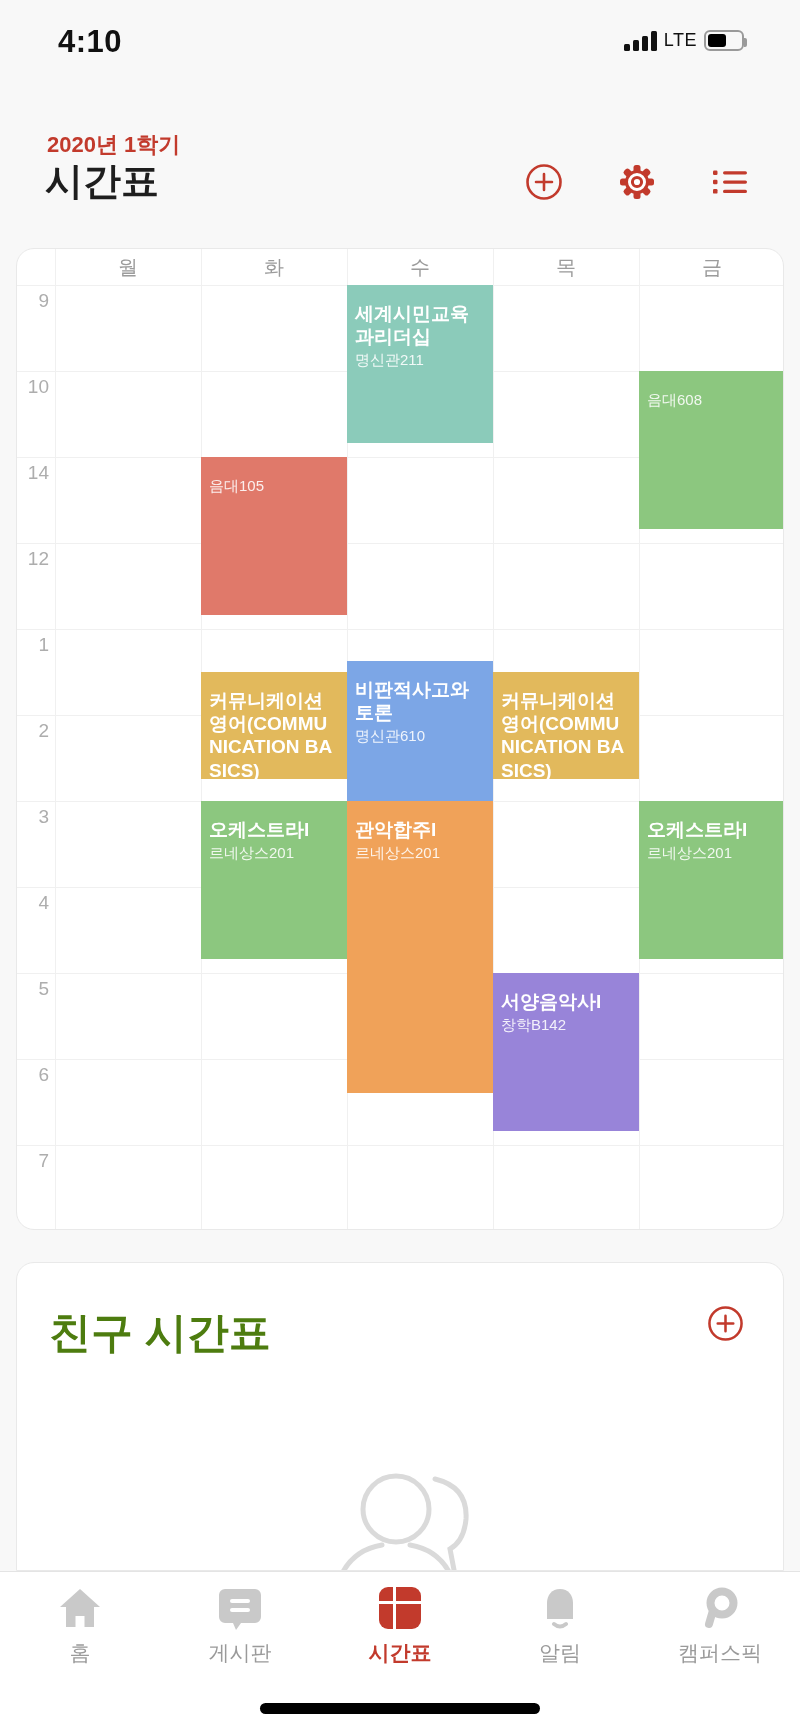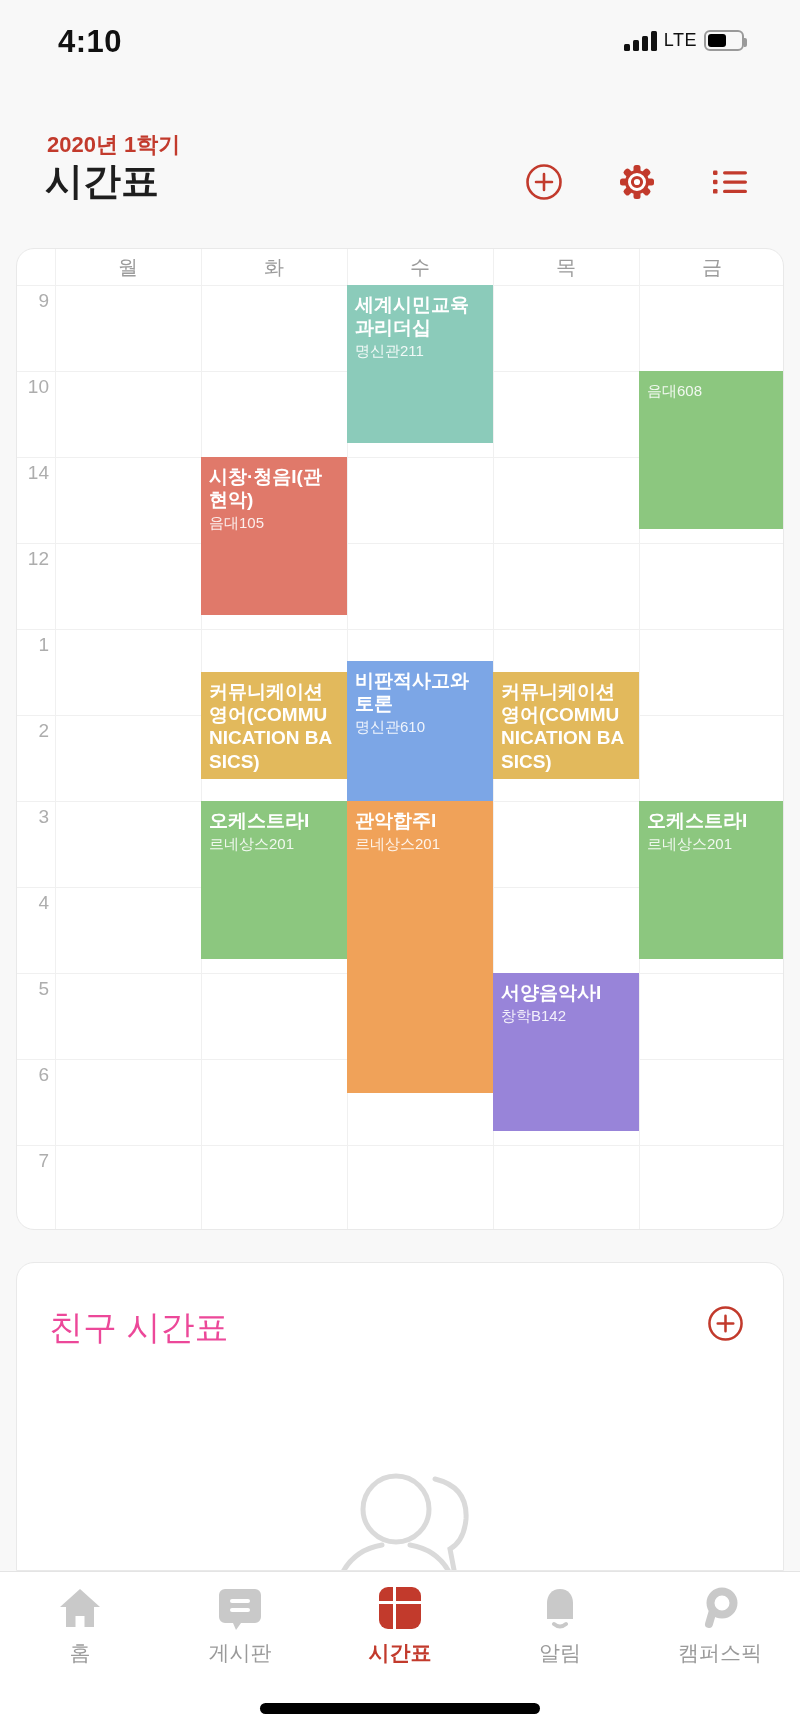--- a/index.html
+++ b/index.html
@@ -22,26 +22,26 @@
   .semester { position:absolute; left:47px; top:130px; font-size:22px; font-weight:600; color:var(--accent); }
   .page-title { position:absolute; left:45px; top:156px; font-size:38px; font-weight:800; color:#1e1e1e; }
   .hicon { position:absolute; top:160px; width:44px; height:44px; display:flex; align-items:center; justify-content:center; cursor:pointer; }
   
   .card { position:absolute; background:#fff; border:1px solid #e9e9e9; border-radius:18px; }
   .grid-card { left:16px; top:248px; width:768px; height:982px; overflow:hidden; }
   .vline { position:absolute; top:0; bottom:0; width:1px; background:#f0f0f0; }
   .hline { position:absolute; left:0; right:0; height:1px; background:#f0f0f0; }
   .day-label { position:absolute; top:0; height:36px; width:146px; display:flex; align-items:center; justify-content:center; font-size:20px; color:#9b9b9b; }
   .time-label { position:absolute; width:32px; text-align:right; font-size:19px; color:#adadad; }
-  .course { position:absolute; width:146px; padding:8px 8px; overflow:hidden; cursor:pointer; }
+  .course { position:absolute; width:146px; padding:17px 8px; overflow:hidden; cursor:pointer; }
   .course .cname { font-size:19px; font-weight:bold; color:#fff; line-height:1.22; word-break:break-all; }
   .course .cloc { margin-top:3px; font-size:15px; color:rgba(255,255,255,.88); }
   
   .friend-card { left:16px; top:1262px; width:768px; height:309px; border-radius:18px 18px 0 0; overflow:hidden; }
-  .friend-title { position:absolute; left:32px; top:42px; font-size:34px; font-weight:400; color:#ec4899; }
+  .friend-title { position:absolute; left:32px; top:42px; font-size:42px; font-weight:700; color:#4d7c0f; }
   .friend-add { position:absolute; right:38px; top:40px; width:40px; height:40px; display:flex; align-items:center; justify-content:center; cursor:pointer; }
   .silhouette { position:absolute; left:294px; top:186px; }
   
   .tabbar { position:absolute; left:0; right:0; top:1571px; height:161px; background:#fff; border-top:1px solid #e4e4e4; display:flex; }
   .tab { flex:1; display:flex; flex-direction:column; align-items:center; padding-top:14px; gap:9px; cursor:pointer; }
   .tab .tlabel { font-size:21px; color:#9a9a9a; }
   .tab.active .tlabel { color:var(--accent); font-weight:600; }
   .home-indicator { position:absolute; left:260px; top:1703px; width:280px; height:11px; border-radius:6px; background:#000; }
 </style>
 </head>
@@ -157,21 +157,20 @@
     <div class="time-label" style="top:901px">7</div>
 
     <div class="course" style="left: 330px; top: 36px; height: 158px; background: rgb(139, 203, 186);">
       <div class="cname">세계시민교육과리더십</div>
       <div class="cloc">명신관211</div>
     </div>
     <div class="course" style="left: 622px; top: 122px; height: 158px; background: rgb(140, 199, 127);">
       <div class="cloc">음대608</div>
     </div>
     <div class="course" style="left: 184px; top: 208px; height: 158px; background: rgb(224, 121, 106);">
-      <div class="cname">시창·청음I(관현악)</div>
       <div class="cloc">음대105</div>
     </div>
     <div class="course" style="left: 330px; top: 380px; height: 158px; background: rgb(124, 166, 230); margin-top: 32px;">
       <div class="cname">비판적사고와토론</div>
       <div class="cloc">명신관610</div>
     </div>
     <div class="course" style="left: 184px; top: 423px; height: 107px; background: rgb(226, 185, 92);">
       <div class="cname">커뮤니케이션영어(COMMUNICATION BASICS)</div>
     </div>
     <div class="course" style="left: 476px; top: 423px; height: 107px; background: rgb(226, 185, 92);">

